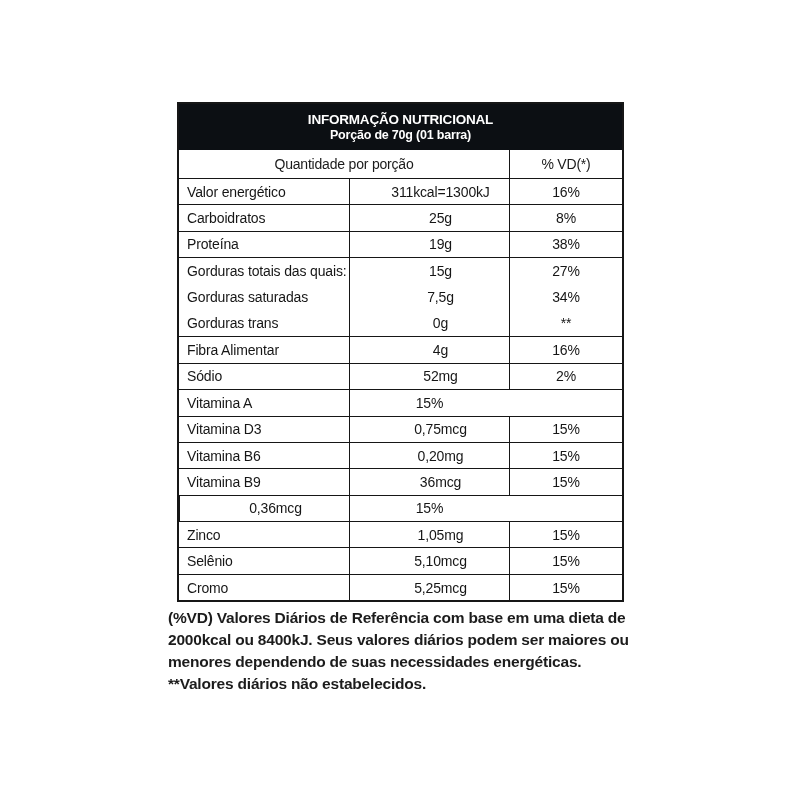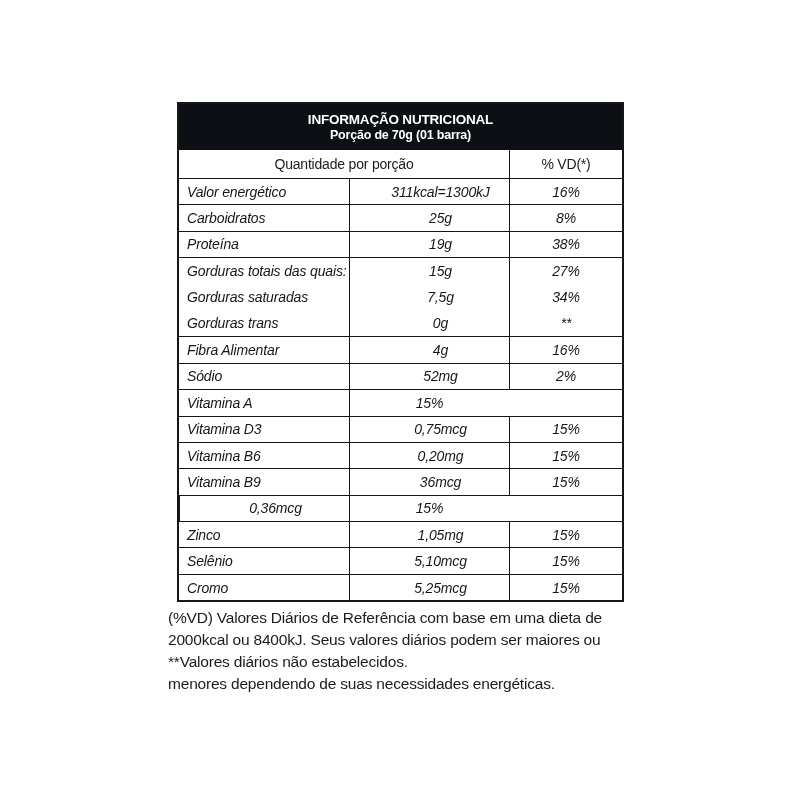--- a/index.html
+++ b/index.html
@@ -61,21 +61,20 @@
     font-size: 14px;
     letter-spacing: -0.2px;
   }
   .colhead .chr { border-left: 1.5px solid #161616; }
 
   .row {
     display: grid;
     grid-template-columns: 170px 160px 113px;
     height: 26.4px;
     border-top: 1.5px solid #161616;
-    font-style: italic;
   }
   .row.grouped { border-top: none; }
 
   .cell {
     display: flex;
     align-items: center;
     font-size: 14px;
     letter-spacing: -0.15px;
     color: #161616;
     white-space: nowrap;
@@ -88,21 +87,21 @@
   .footnote {
     position: absolute;
     left: 168px;
     top: 607px;
     width: 440px;
     font-size: 15.5px;
     line-height: 22px;
     letter-spacing: -0.2px;
     color: #1c1c1c;
   }
-  .footnote div { white-space: nowrap; }
+  .footnote div { white-space: nowrap; font-weight: bold; }
 </style>
 </head>
 <body>
 
 <div class="sheet">
 
   <div class="card">
 
     <div class="black-hd">
       <div class="bh-title">INFORMAÇÃO NUTRICIONAL</div>
@@ -206,17 +205,17 @@
       <div class="cell c-label">Cromo</div>
       <div class="cell c-qty">5,25mcg</div>
       <div class="cell c-vd">15%</div>
     </div>
 
   </div>
 
   <div class="footnote">
     <div>(%VD) Valores Diários de Referência com base em uma dieta de</div>
     <div>2000kcal ou 8400kJ. Seus valores diários podem ser maiores ou</div>
+    <div>menores dependendo de suas necessidades energéticas.</div>
     <div>**Valores diários não estabelecidos.</div>
-    <div>menores dependendo de suas necessidades energéticas.</div>
   </div>
 
 </div>
 
 </body></html>

